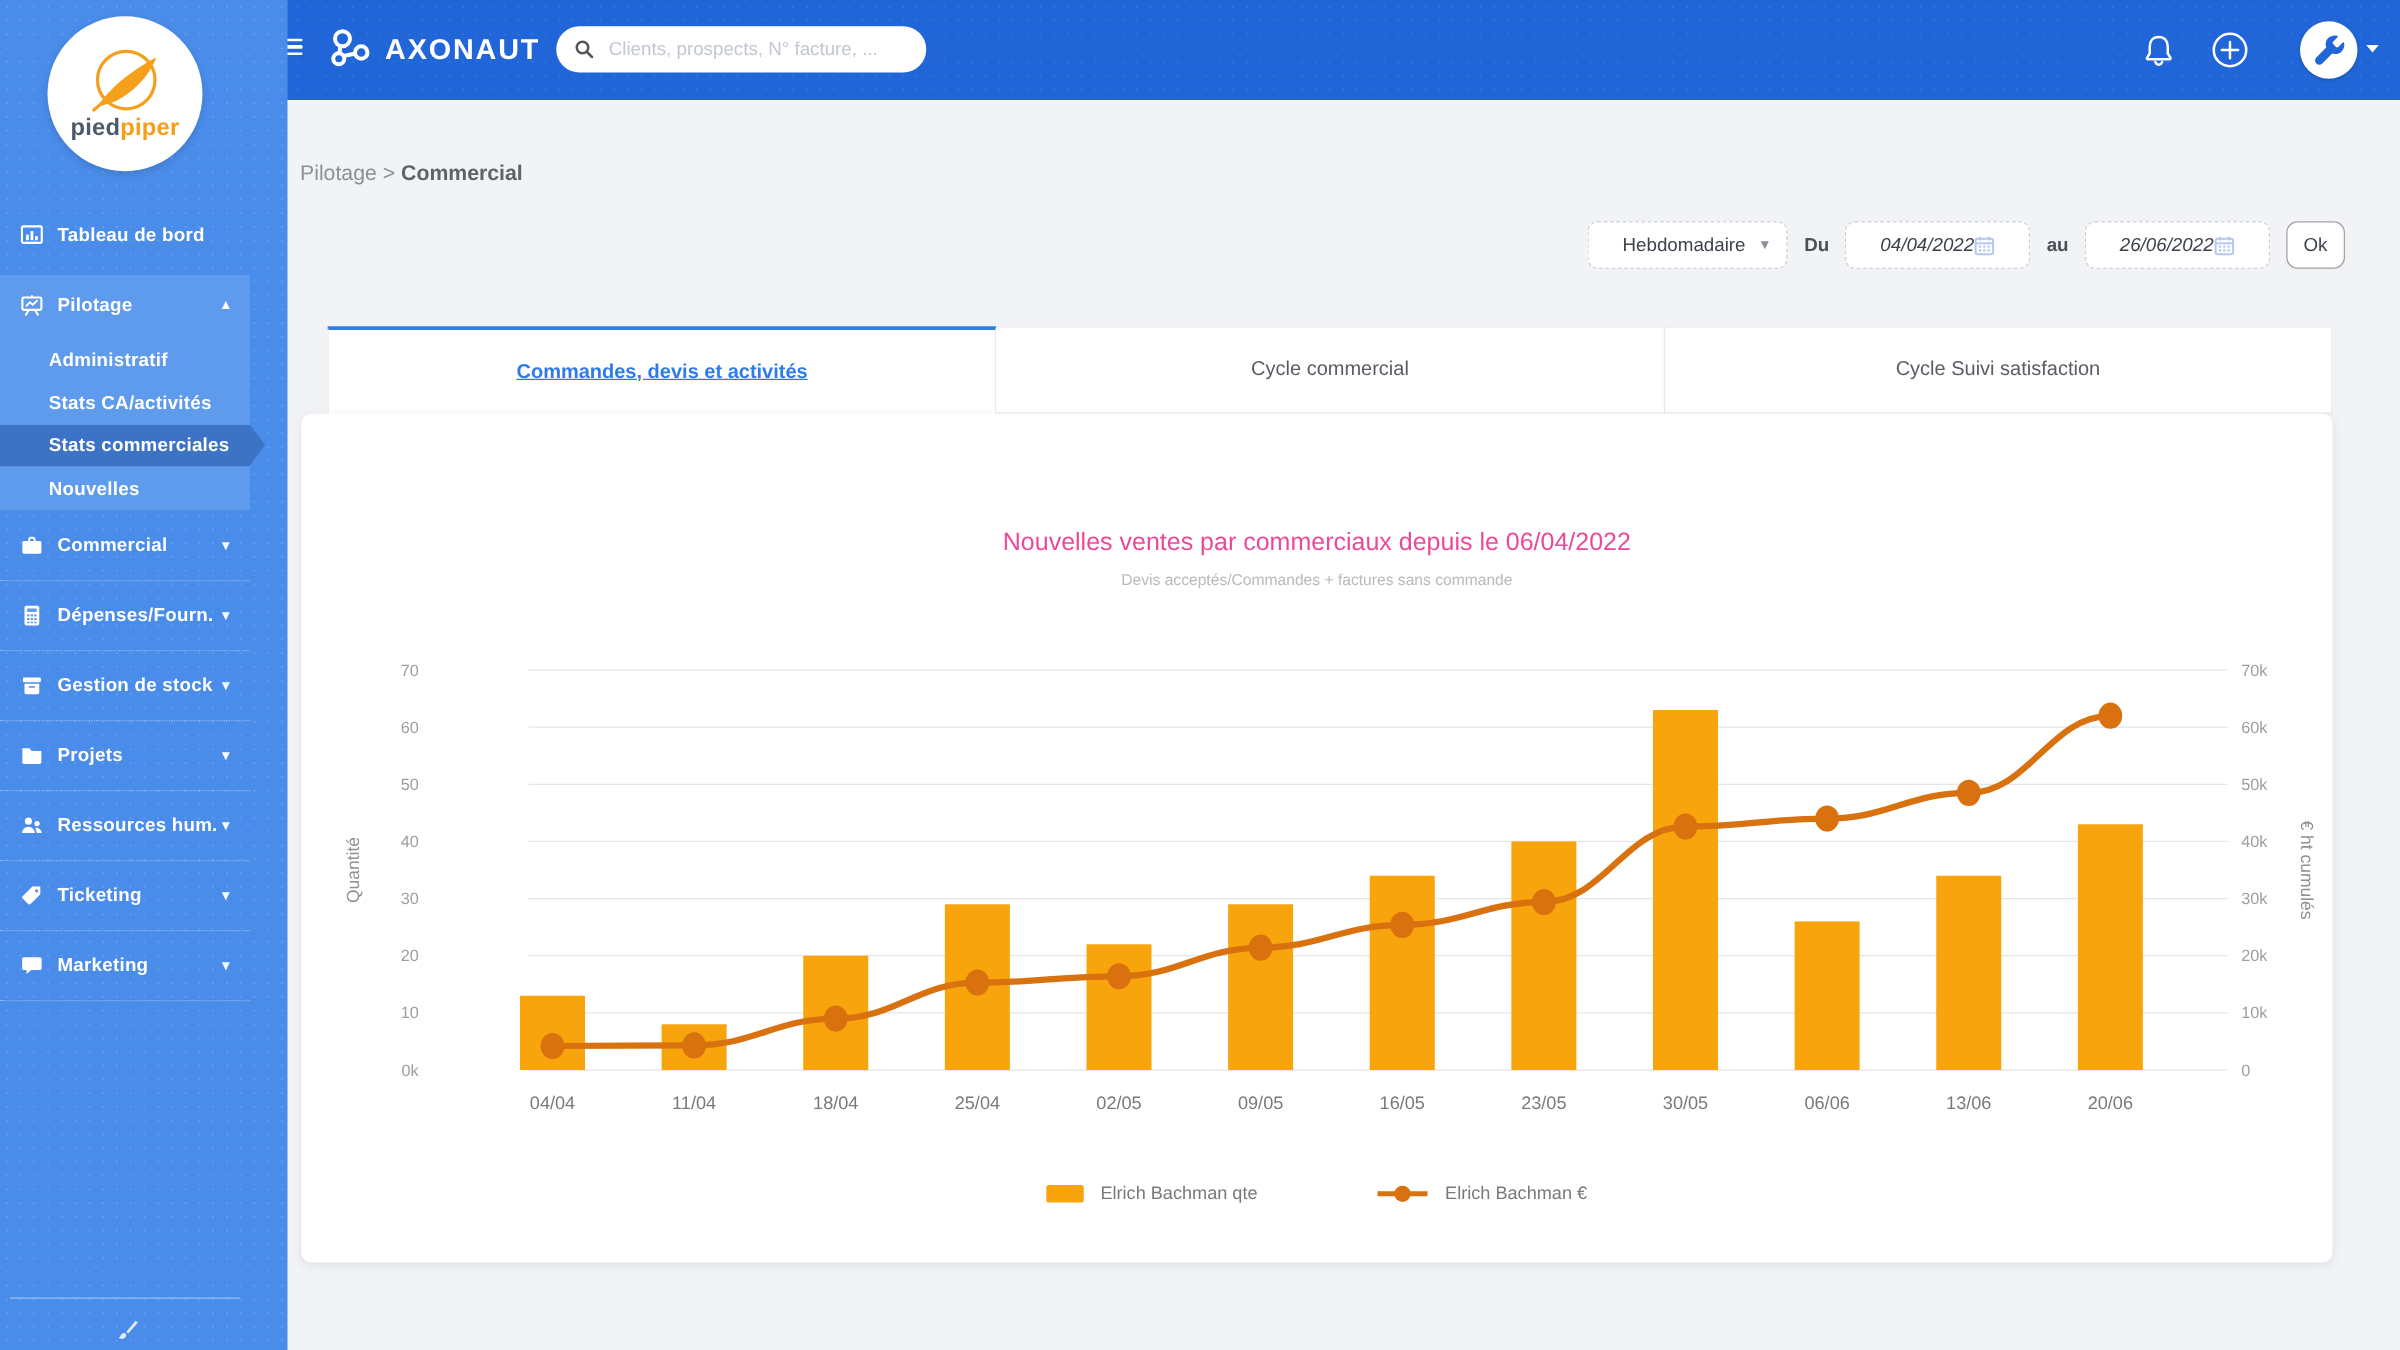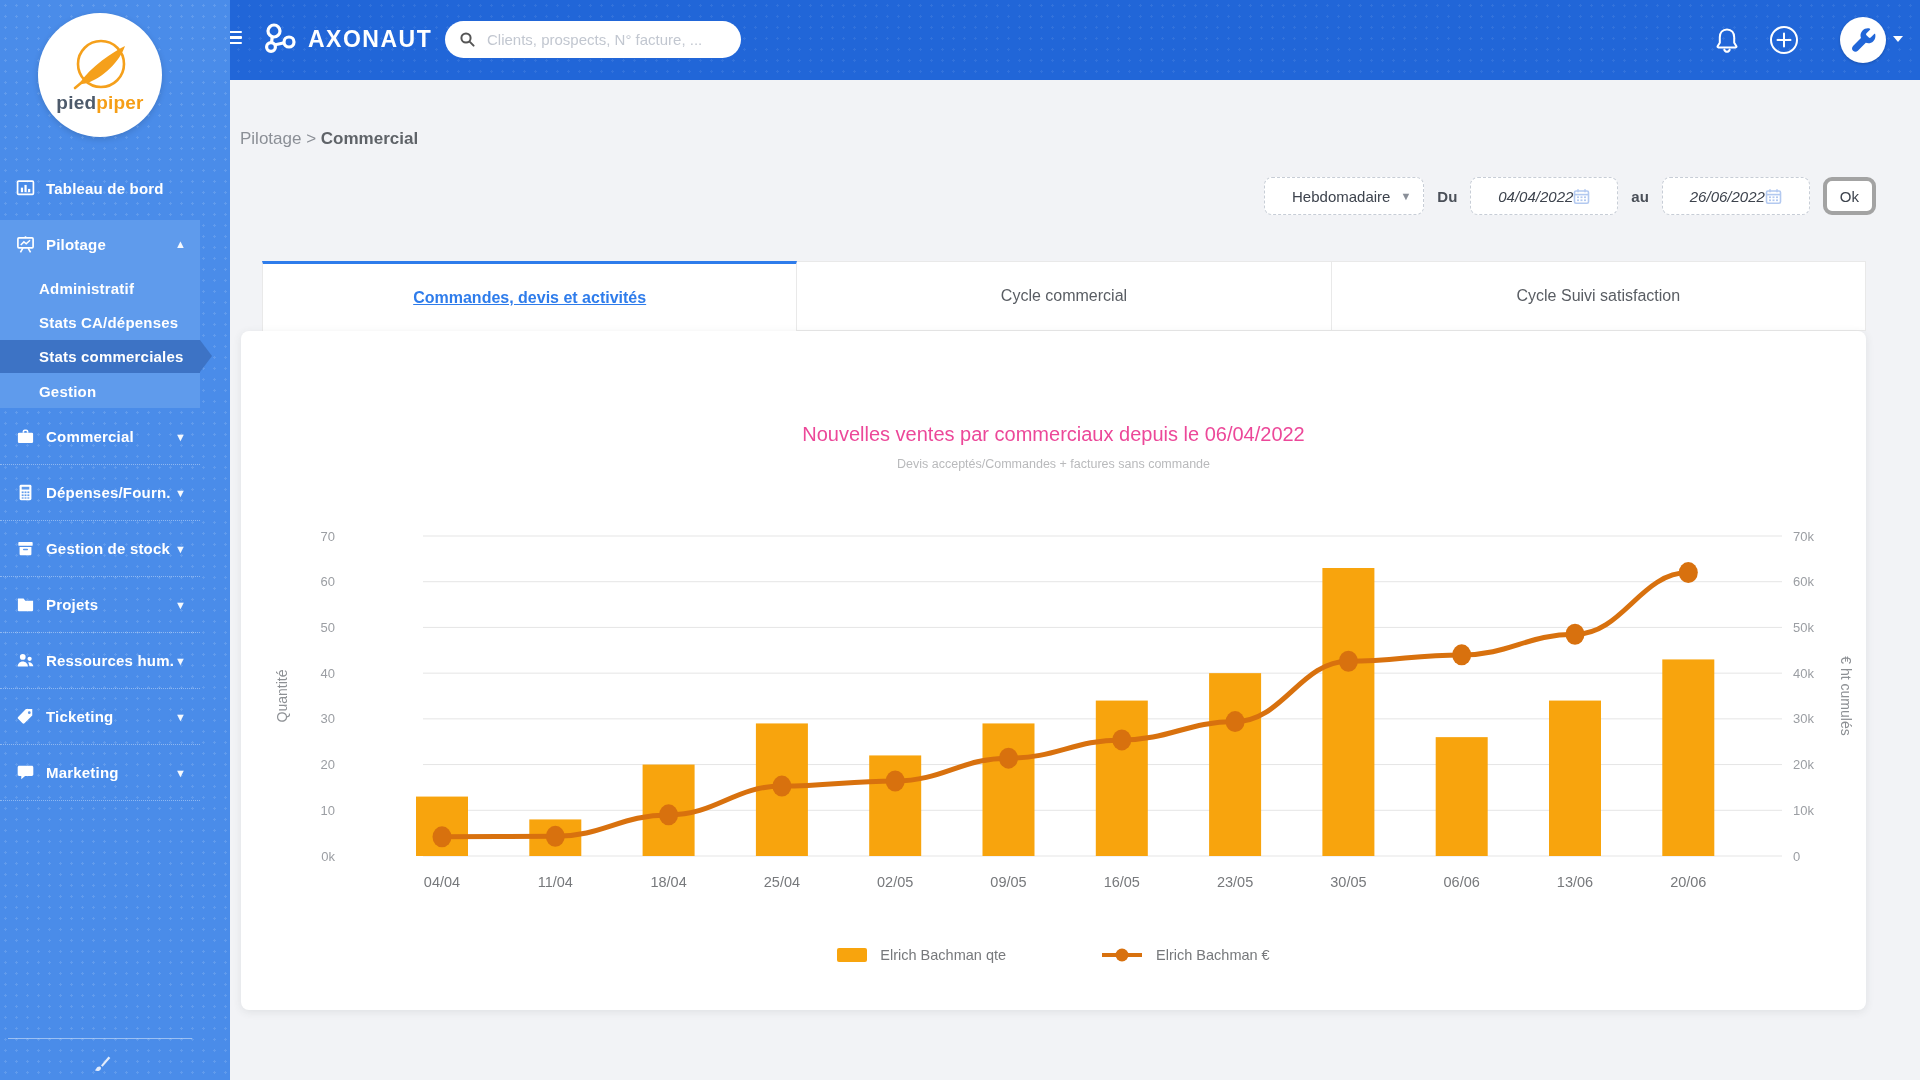--- a/index.html
+++ b/index.html
@@ -49,21 +49,21 @@
   
   .breadcrumb{position:absolute;left:240px;top:129px;font-size:17px;color:#8b8f96;}
   .breadcrumb .cur{color:#5f6368;font-weight:700;}
   .filters{position:absolute;top:177px;right:44px;display:flex;align-items:center;gap:13px;height:38px;}
   .pill{border:1px dashed #c7cdd6;border-radius:8px;background:#fff;height:38px;box-sizing:border-box;
     display:flex;align-items:center;font-size:15px;color:#3d434d;padding:0 12px;cursor:pointer;}
   .pill.sel{width:160px;justify-content:flex-end;}
   .pill .caret{font-size:11px;color:#8a8f98;margin-left:10px;}
   .flabel{font-size:15px;color:#4a4f58;font-weight:600;}
   .pill.date{width:148px;justify-content:center;font-style:italic;}
-  .ok-btn{border:4px solid #a3a3a3;border-radius:9px;background:#fff;height:38px;padding:0 13px;
+  .ok-btn{border:1px solid #a3a3a3;border-radius:9px;background:#fff;height:38px;padding:0 13px;
     font-size:15px;color:#3d434d;font-family:"Liberation Sans",sans-serif;cursor:pointer;}
 
   
   .tabs{position:absolute;left:262px;top:261px;width:1604px;height:70px;display:flex;}
   .tab{flex:1;background:#fff;border:1px solid #e9e9e9;border-left:none;display:flex;align-items:center;justify-content:center;
     font-size:16px;color:#595d63;cursor:pointer;box-sizing:border-box;}
   .tab:first-child{border-left:1px solid #e9e9e9;}
   .tab.active{border-top:3px solid #2e7ceb;border-bottom:none;color:#2e7ceb;font-weight:600;text-decoration:underline;}
   .card{position:absolute;left:241px;top:331px;width:1625px;height:679px;background:#fff;border-radius:8px;
     box-shadow:0 2px 8px rgba(60,64,67,.10);}
@@ -115,27 +115,27 @@
             <path d="M6.5 12.5l-2.3 4M11.5 12.5l2.3 4" stroke="#fff" stroke-width="1.5"></path>
           </svg>
       </span>
       <span class="lbl">Pilotage</span>
       <span class="chev">▲</span>
     </div>
     <div class="sub-row" style="top:272px;">
       <span class="lbl">Administratif</span>
     </div>
     <div class="sub-row" style="top:306px;">
-      <span class="lbl">Stats CA/dépenses</span>
+      <span class="lbl">Stats CA/activités</span>
     </div>
     <div class="sub-row selected" style="top:340px;">
       <span class="lbl">Stats commerciales</span>
     </div>
     <div class="sub-row" style="top:375px;">
-      <span class="lbl">Gestion</span>
+      <span class="lbl">Nouvelles</span>
     </div>
 
     <div class="side-row dotted" style="top:409px;height:55px;">
       <span class="ic">
         <svg width="19" height="19" viewBox="0 0 18 18">
             <path d="M7 5.5V4.2C7 3.5 7.6 3 8.3 3h1.4c.7 0 1.3.5 1.3 1.2v1.3" fill="none" stroke="#fff" stroke-width="1.5"></path>
             <rect x="1.8" y="5.5" width="14.4" height="9.6" rx="1.2" fill="#fff"></rect>
           </svg>
       </span>
       <span class="lbl">Commercial</span>

